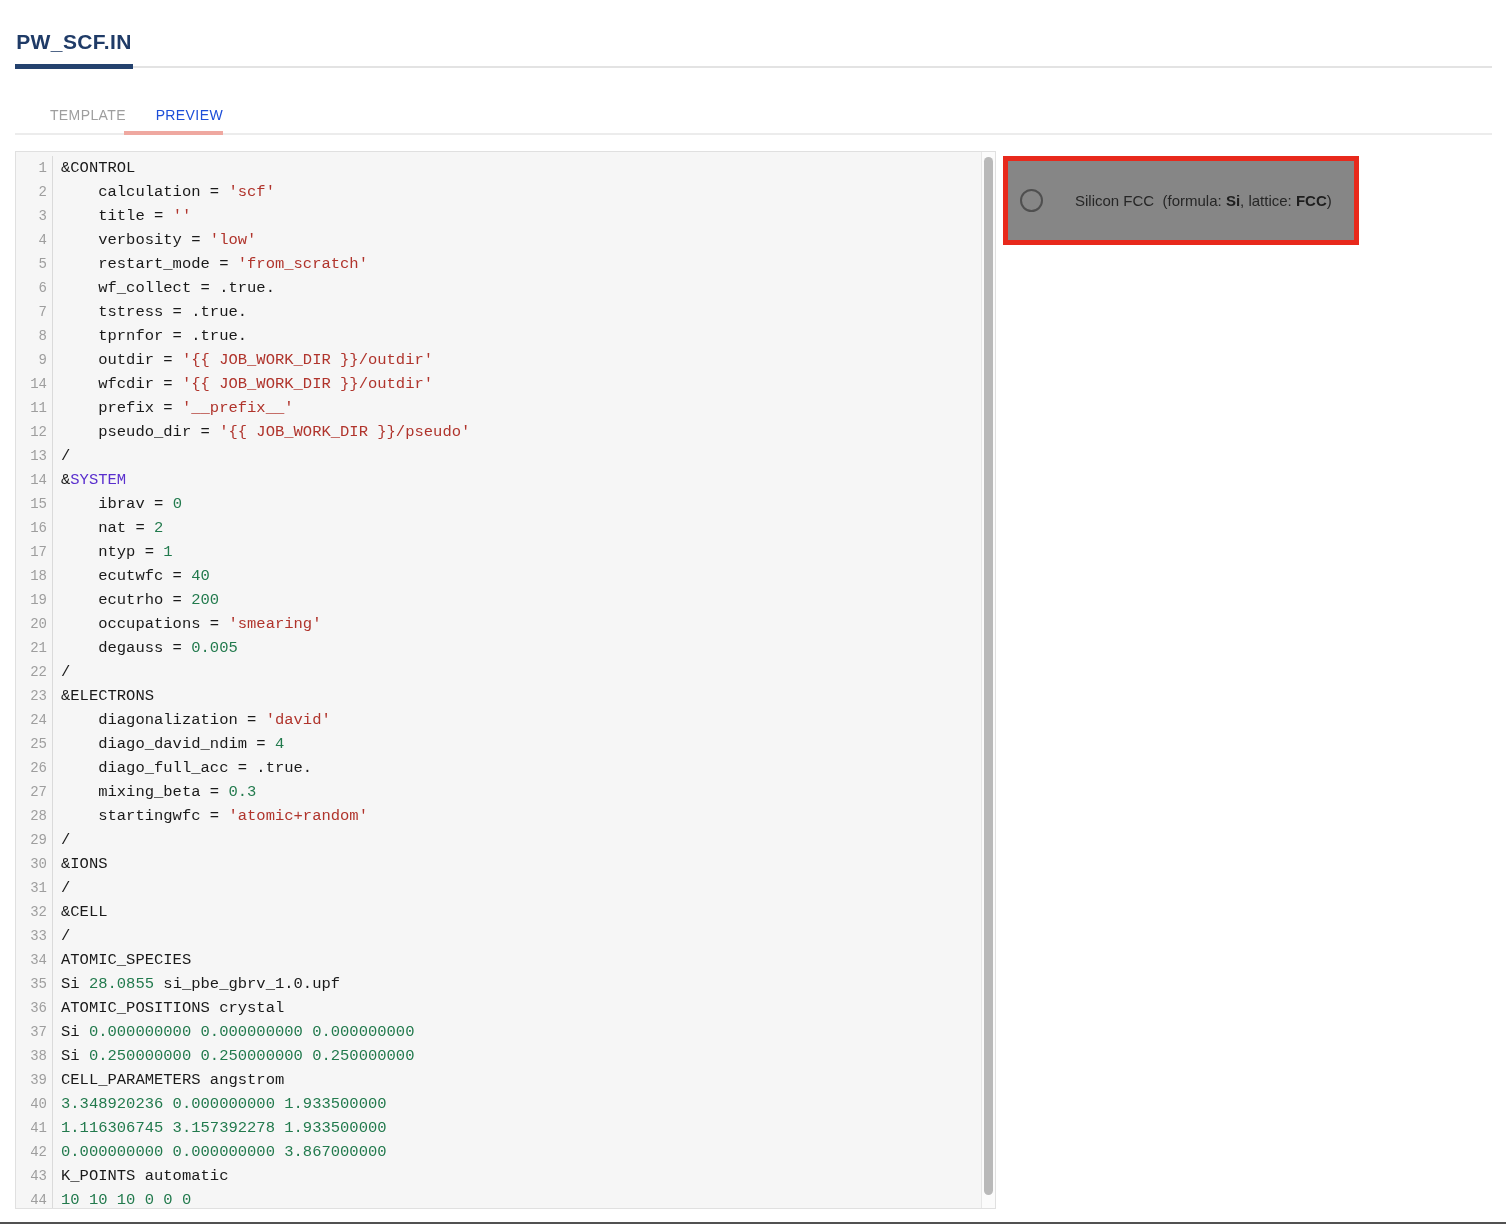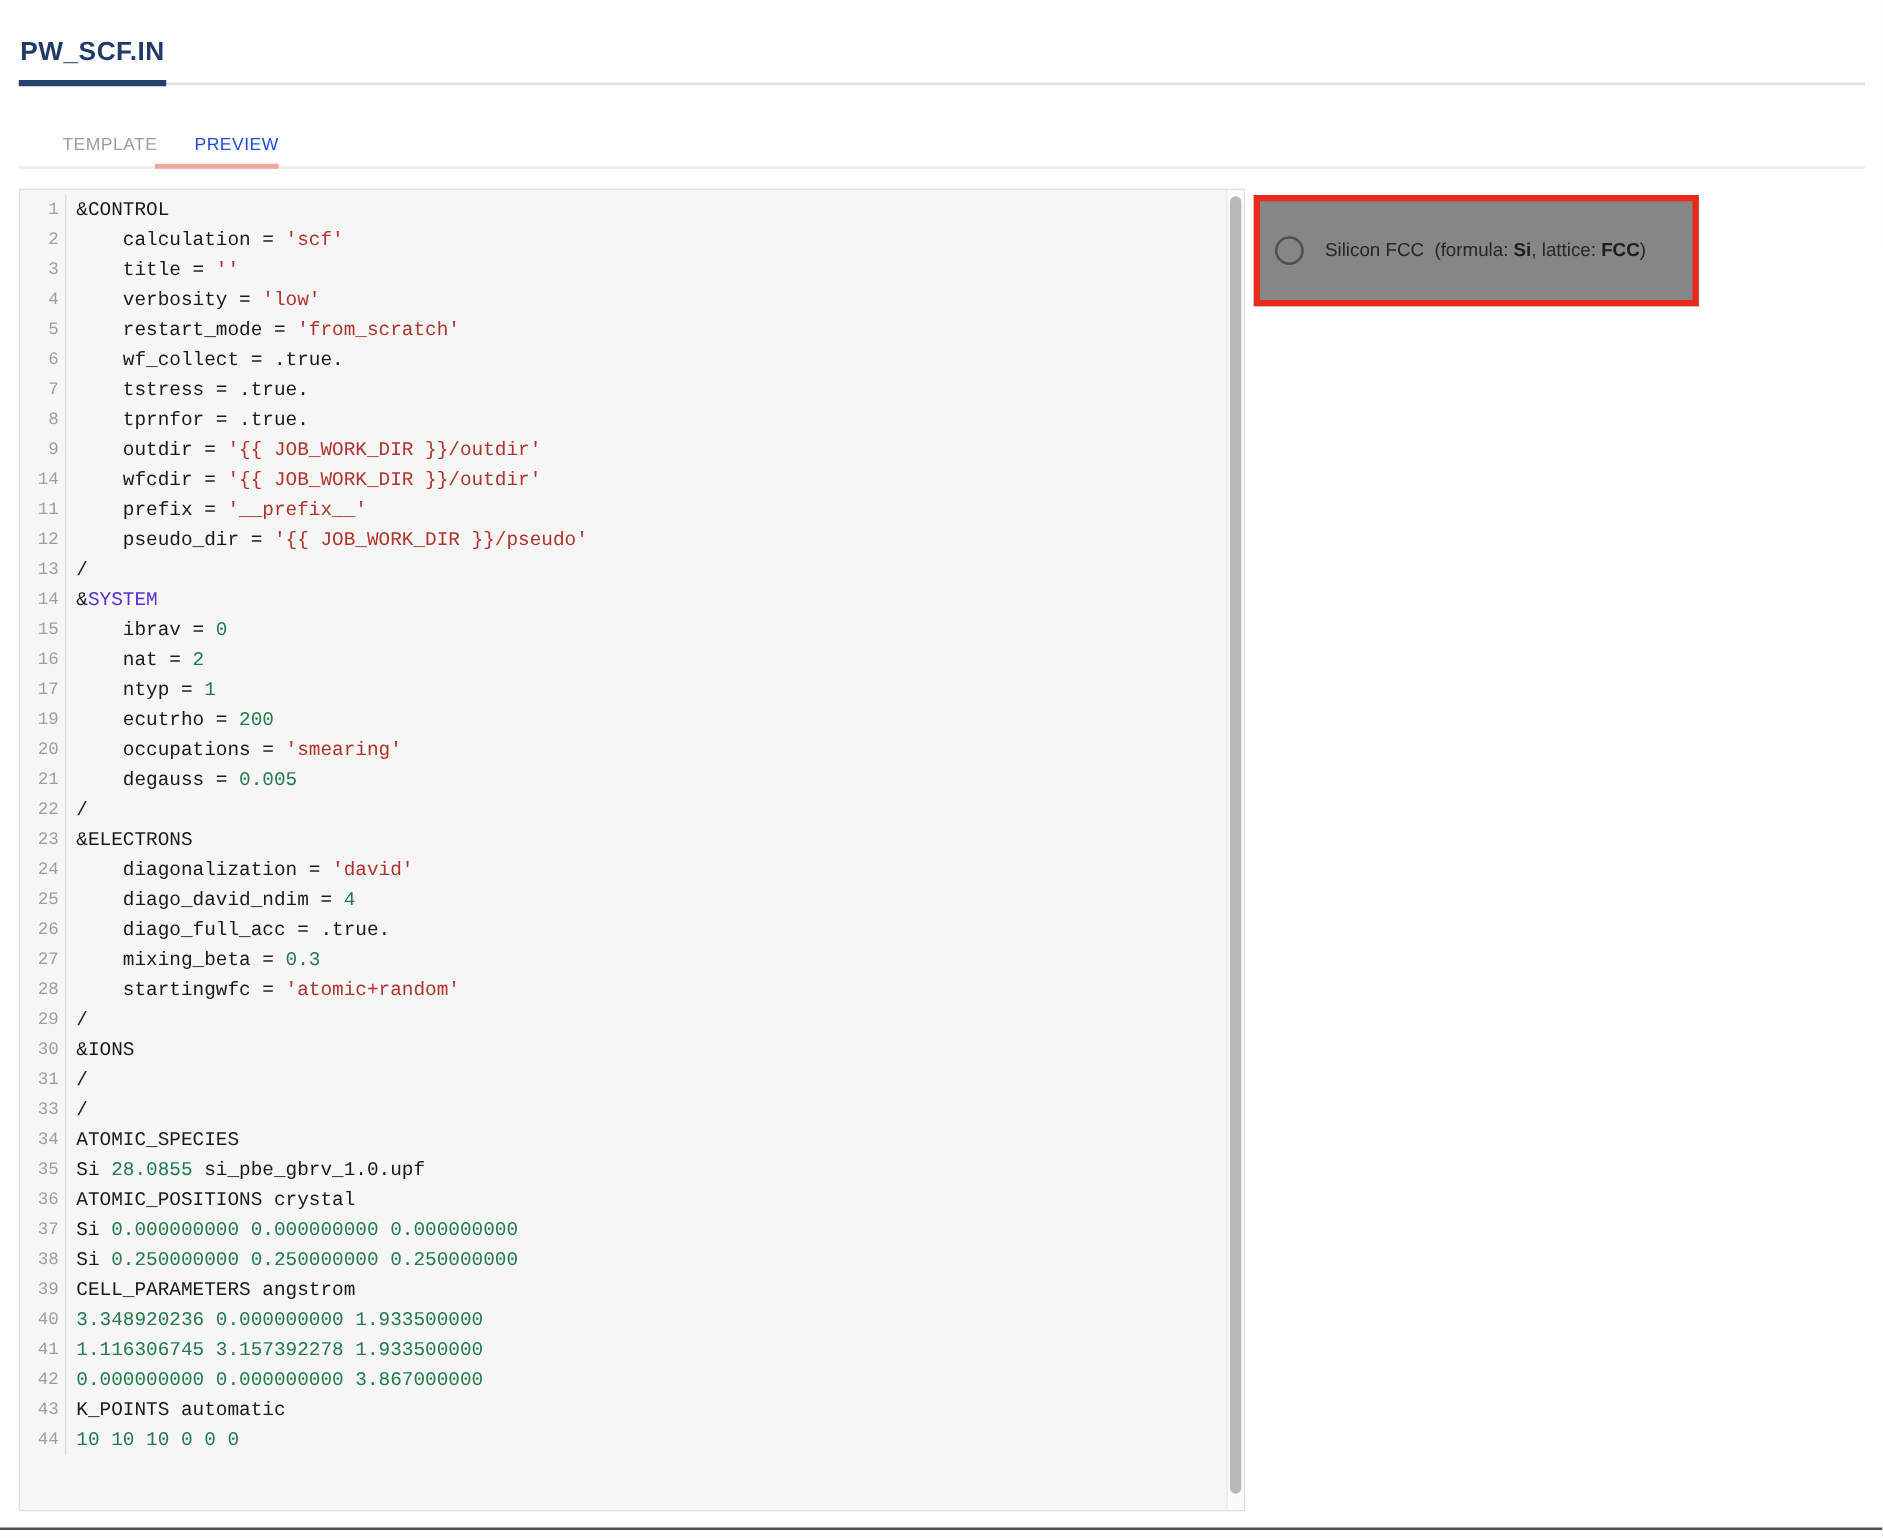--- a/index.html
+++ b/index.html
@@ -41,21 +41,21 @@
                background: #fbfbfb; border-left: 1px solid #e6e6e6; }
   .scroll-thumb { position: absolute; left: 2px; top: 5px; width: 9px; height: calc(100% - 18px);
                   background: #b9b9b9; border-radius: 5px; }
 
   
   .material-card { position: absolute; left: 1003px; top: 156px; width: 356px; height: 89px;
                    background: #868686; border: 5px solid #e8291c; display: flex; align-items: center;
                    padding-left: 12px; cursor: pointer; }
   .radio { width: 23px; height: 23px; border: 2px solid #4f4f4f; border-radius: 50%;
            background: transparent; flex: 0 0 23px; }
-  .material-label { margin-left: 17px; font-size: 15px; color: #262626; white-space: pre; }
+  .material-label { margin-left: 32px; font-size: 15px; color: #262626; white-space: pre; }
   .material-label b { font-weight: bold; color: #1e1e1e; }
 
   
   .bottom-divider { position: absolute; left: 0; top: 1222px; width: 1506px; height: 2px; background: #515151; }
 </style>
 </head>
 <body>
 
 <div class="file-tab">
   <span class="file-tab-label">PW_SCF.IN</span>
@@ -136,20 +136,24 @@
       </div>
       <div class="code-row">
         <span class="ln">16</span>
         <span class="code-text"><span class="tok-d">    nat = </span><span class="tok-n">2</span></span>
       </div>
       <div class="code-row">
         <span class="ln">17</span>
         <span class="code-text"><span class="tok-d">    ntyp = </span><span class="tok-n">1</span></span>
       </div>
       <div class="code-row">
+        <span class="ln">18</span>
+        <span class="code-text"><span class="tok-d">    ecutwfc = </span><span class="tok-n">40</span></span>
+      </div>
+      <div class="code-row">
         <span class="ln">19</span>
         <span class="code-text"><span class="tok-d">    ecutrho = </span><span class="tok-n">200</span></span>
       </div>
       <div class="code-row">
         <span class="ln">20</span>
         <span class="code-text"><span class="tok-d">    occupations = </span><span class="tok-s">'smearing'</span></span>
       </div>
       <div class="code-row">
         <span class="ln">21</span>
         <span class="code-text"><span class="tok-d">    degauss = </span><span class="tok-n">0.005</span></span>
@@ -186,20 +190,24 @@
         <span class="ln">29</span>
         <span class="code-text"><span class="tok-d">/</span></span>
       </div>
       <div class="code-row">
         <span class="ln">30</span>
         <span class="code-text"><span class="tok-d">&amp;IONS</span></span>
       </div>
       <div class="code-row">
         <span class="ln">31</span>
         <span class="code-text"><span class="tok-d">/</span></span>
+      </div>
+      <div class="code-row">
+        <span class="ln">32</span>
+        <span class="code-text"><span class="tok-d">&amp;CELL</span></span>
       </div>
       <div class="code-row">
         <span class="ln">33</span>
         <span class="code-text"><span class="tok-d">/</span></span>
       </div>
       <div class="code-row">
         <span class="ln">34</span>
         <span class="code-text"><span class="tok-d">ATOMIC_SPECIES</span></span>
       </div>
       <div class="code-row">

